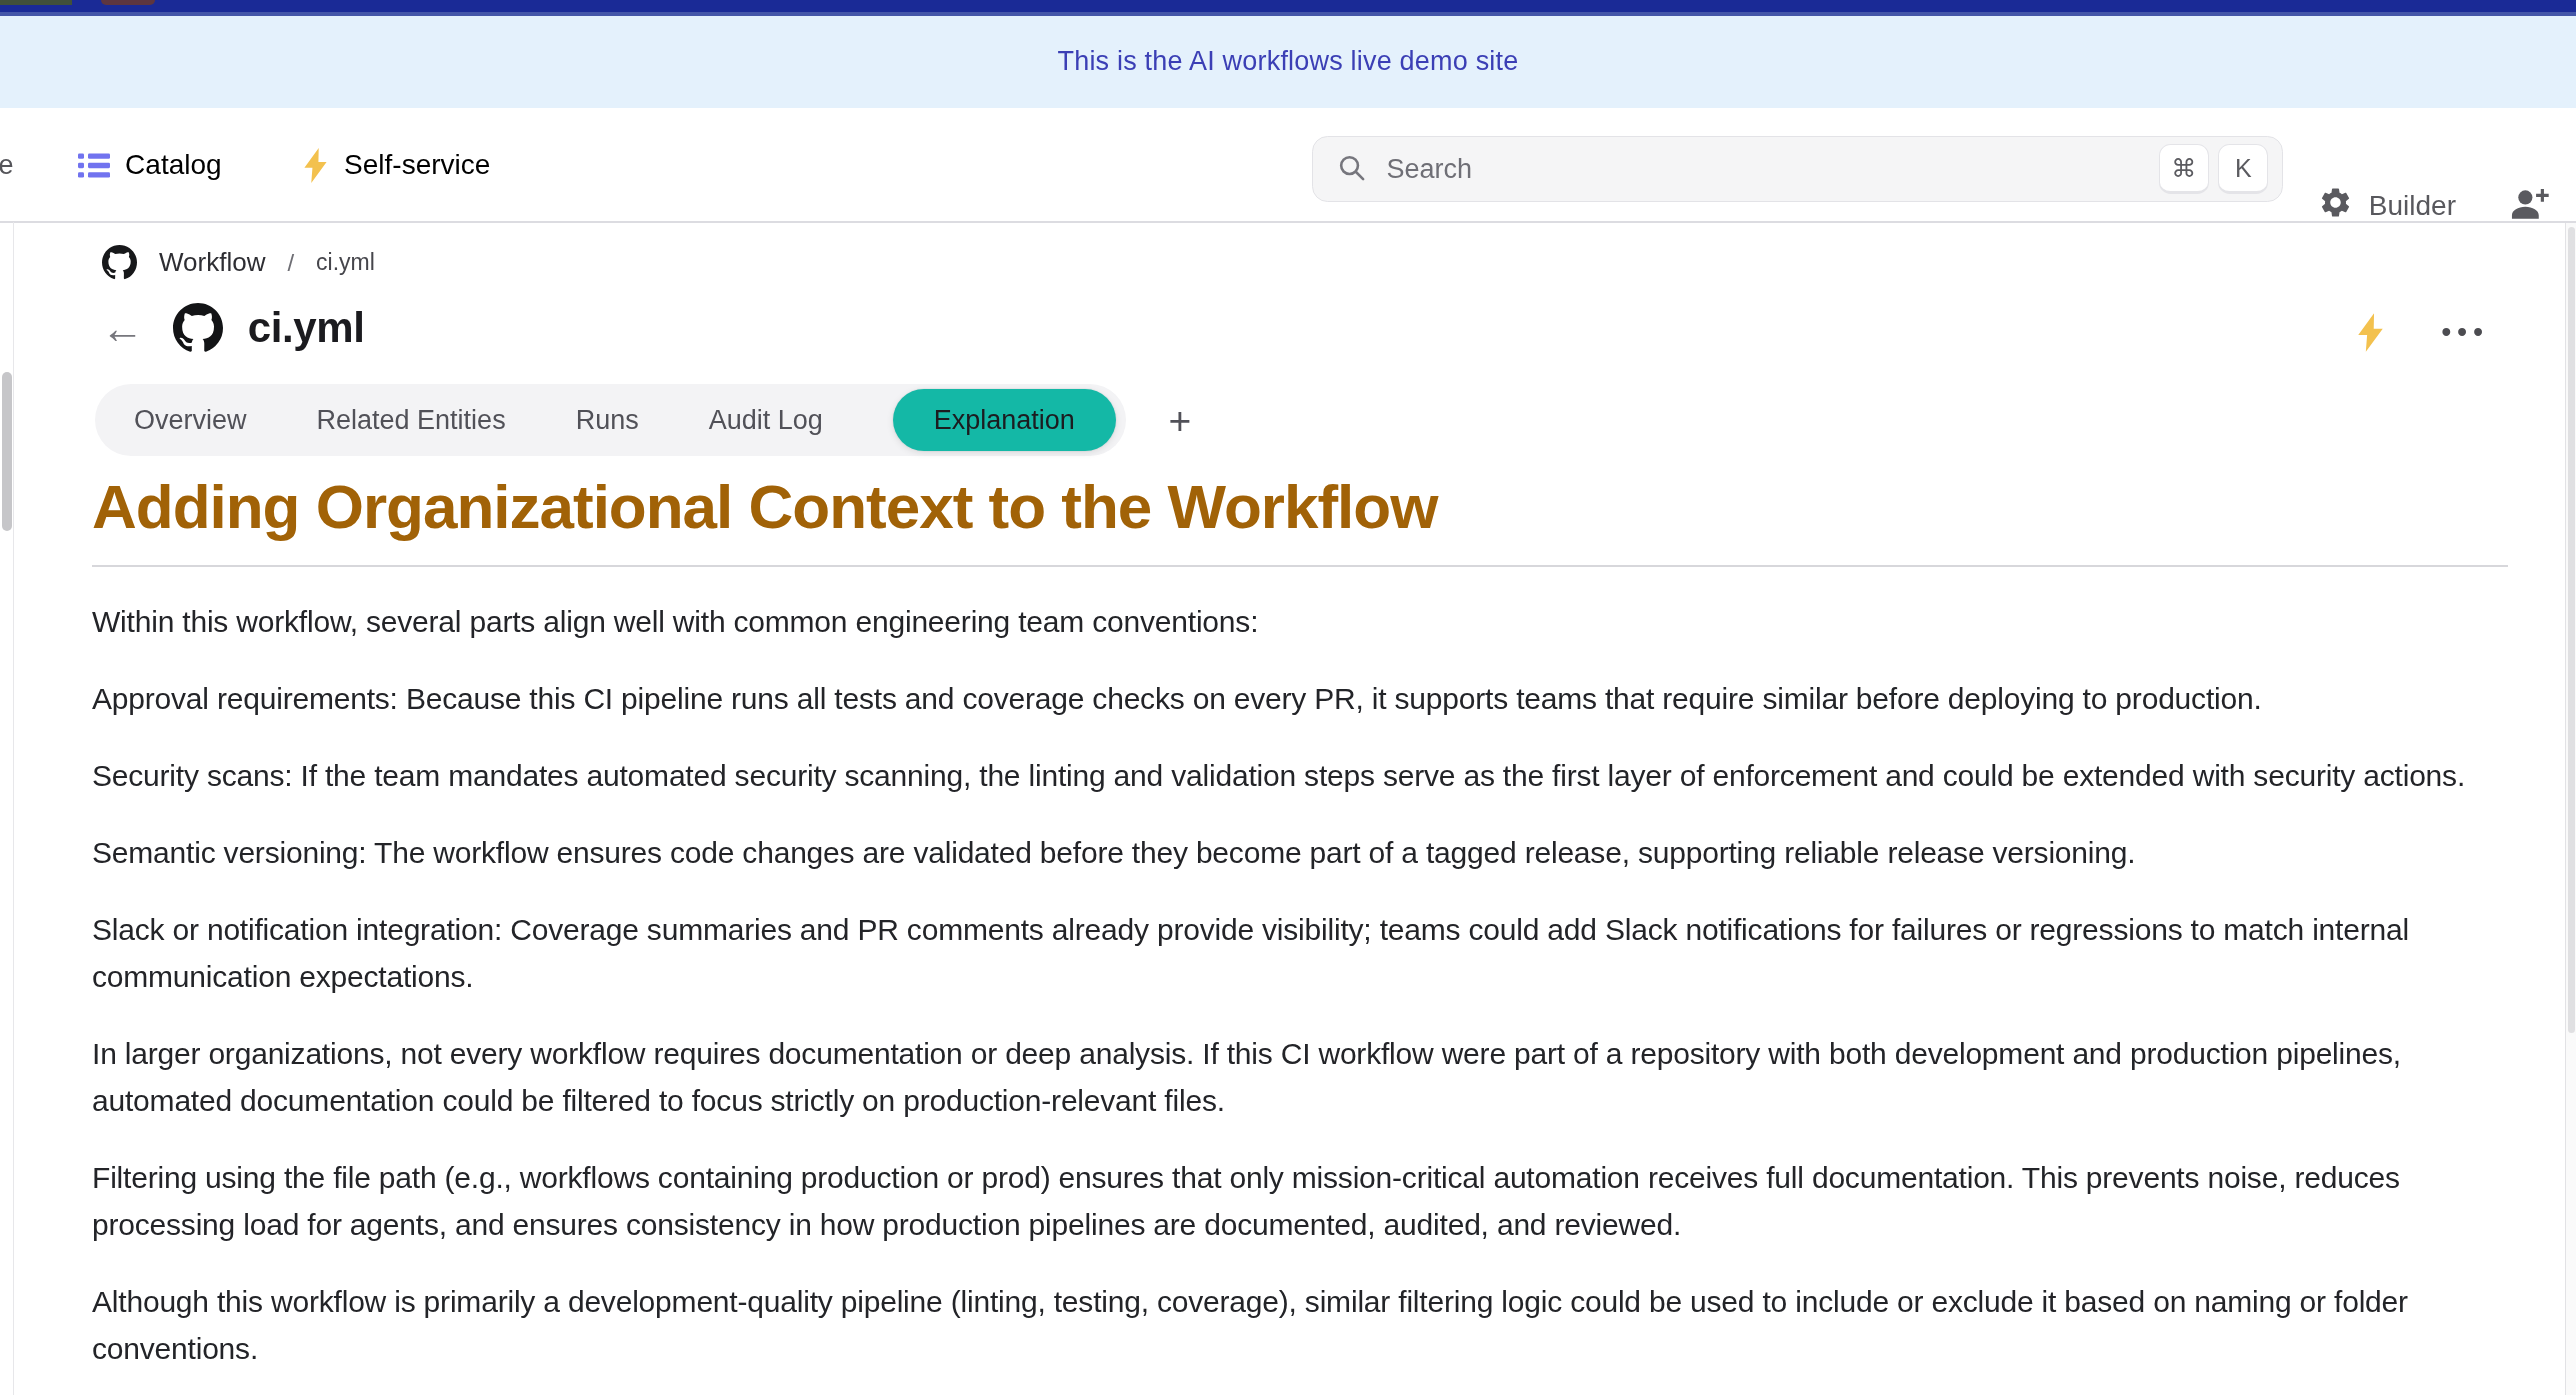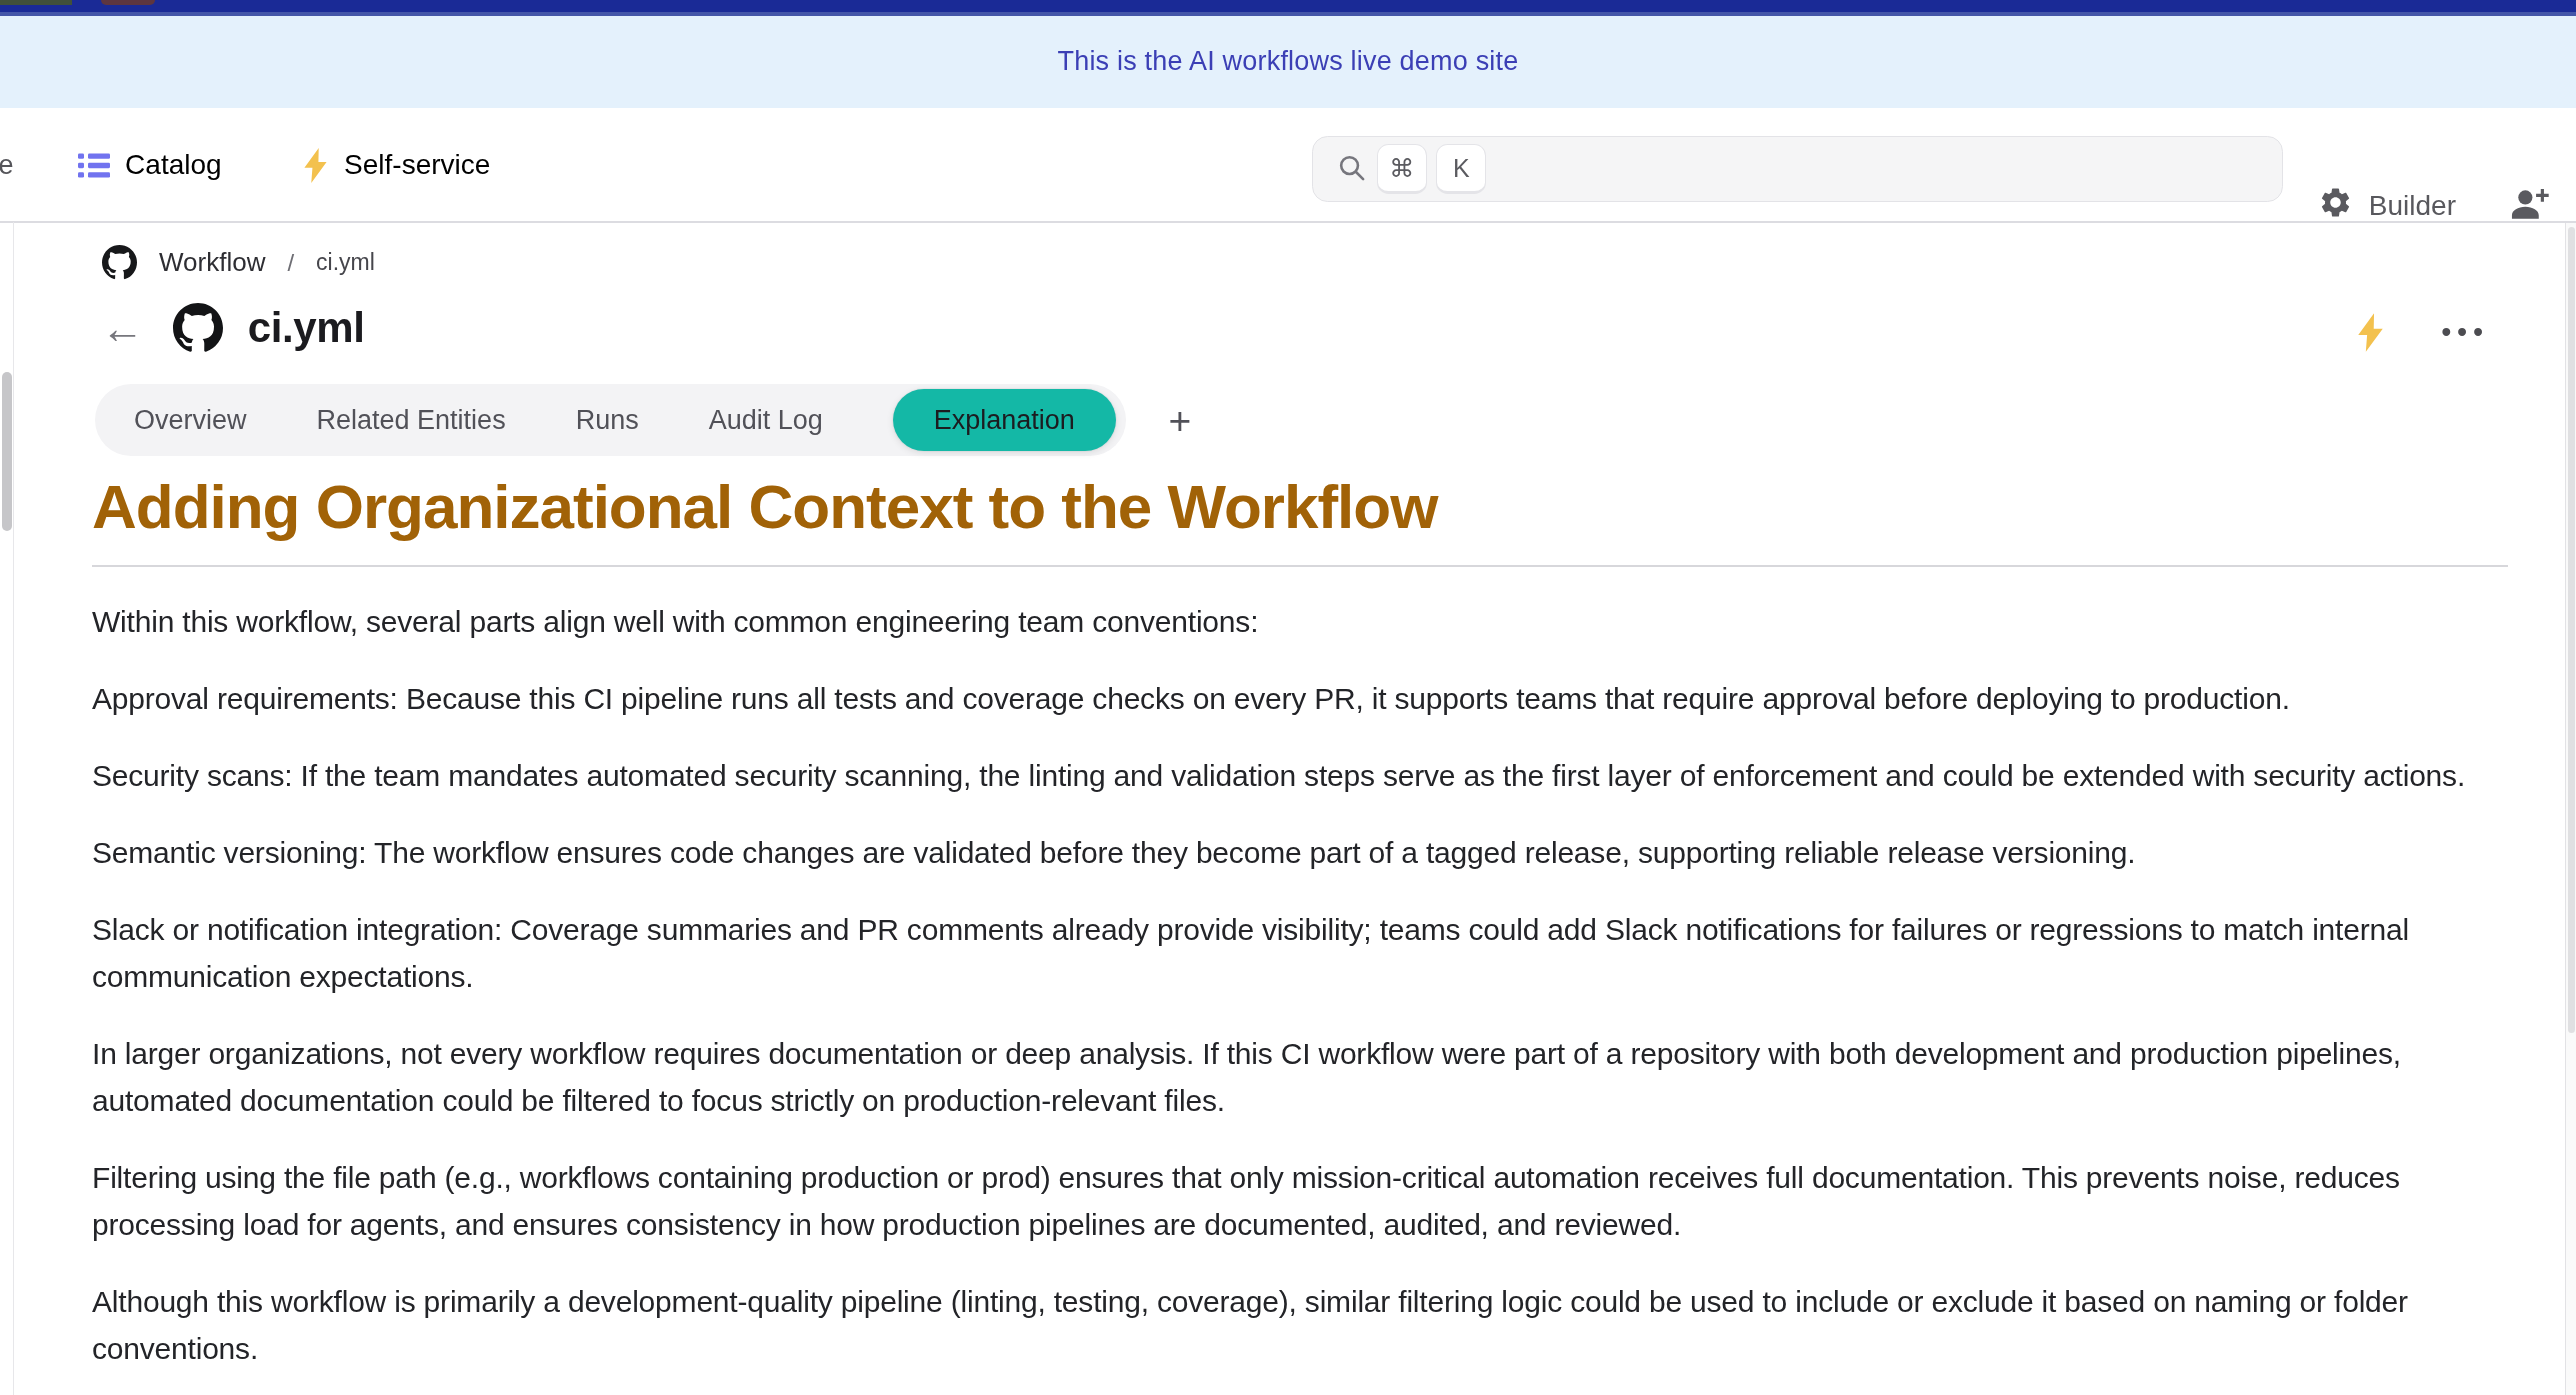--- a/index.html
+++ b/index.html
@@ -121,20 +121,21 @@
       </div>
     </div>
 
     <div class="search-wrap">
       <span class="mag">
         <svg width="31" height="31" viewBox="0 0 24 24" fill="none" stroke="currentColor" stroke-width="2" stroke-linecap="round">
           <circle cx="10.5" cy="10.5" r="6.5"></circle>
             <line x1="15.5" y1="15.5" x2="21" y2="21"></line>
         </svg>
       </span>
+      <input type="text" placeholder="Search" style="">
       <span class="keycap">⌘</span>
       <span class="keycap">K</span>
     </div>
 
     <div class="nav-right">
       <div class="builder">
         <span>
           <svg width="35" height="35" viewBox="0 0 24 24" fill="#5a5a5f">
             <path d="M19.14 12.94c.04-.3.06-.61.06-.94 0-.32-.02-.64-.07-.94l2.03-1.58c.18-.14.23-.41.12-.61l-1.92-3.32c-.12-.22-.37-.29-.59-.22l-2.39.96c-.5-.38-1.03-.7-1.62-.94l-.36-2.54c-.04-.24-.24-.41-.48-.41h-3.84c-.24 0-.43.17-.47.41l-.36 2.54c-.59.24-1.13.57-1.62.94l-2.39-.96c-.22-.08-.47 0-.59.22L2.74 8.87c-.12.21-.08.47.12.61l2.03 1.58c-.05.3-.09.63-.09.94s.02.64.07.94l-2.03 1.58c-.18.14-.23.41-.12.61l1.92 3.32c.12.22.37.29.59.22l2.39-.96c.5.38 1.03.7 1.62.94l.36 2.54c.05.24.24.41.48.41h3.84c.24 0 .44-.17.47-.41l.36-2.54c.59-.24 1.13-.56 1.62-.94l2.39.96c.22.08.47 0 .59-.22l1.92-3.32c.12-.22.07-.47-.12-.61l-2.01-1.58zM12 15.6c-1.98 0-3.6-1.62-3.6-3.6s1.62-3.6 3.6-3.6 3.6 1.62 3.6 3.6-1.62 3.6-3.6 3.6z"></path>
           </svg>
@@ -197,21 +198,21 @@
       <span class="tab">Audit Log</span>
       <span class="tab active">Explanation</span>
     </div>
     <span class="tab-add">+</span>
   </div>
 
   <div class="article">
     <h1>Adding Organizational Context to the Workflow</h1>
     <div class="rule"></div>
     <p>Within this workflow, several parts align well with common engineering team conventions:</p>
-    <p>Approval requirements: Because this CI pipeline runs all tests and coverage checks on every PR, it supports teams that require approval before deploying to production.</p>
+    <p>Approval requirements: Because this CI pipeline runs all tests and coverage checks on every PR, it supports teams that require similar before deploying to production.</p>
     <p>Security scans: If the team mandates automated security scanning, the linting and validation steps serve as the first layer of enforcement and could be extended with security actions.</p>
     <p>Semantic versioning: The workflow ensures code changes are validated before they become part of a tagged release, supporting reliable release versioning.</p>
     <p>Slack or notification integration: Coverage summaries and PR comments already provide visibility; teams could add Slack notifications for failures or regressions to match internal communication expectations.</p>
     <p>In larger organizations, not every workflow requires documentation or deep analysis. If this CI workflow were part of a repository with both development and production pipelines, automated documentation could be filtered to focus strictly on production-relevant files.</p>
     <p>Filtering using the file path (e.g., workflows containing production or prod) ensures that only mission-critical automation receives full documentation. This prevents noise, reduces processing load for agents, and ensures consistency in how production pipelines are documented, audited, and reviewed.</p>
     <p>Although this workflow is primarily a development-quality pipeline (linting, testing, coverage), similar filtering logic could be used to include or exclude it based on naming or folder conventions.</p>
   </div>
 
 </div>
 

